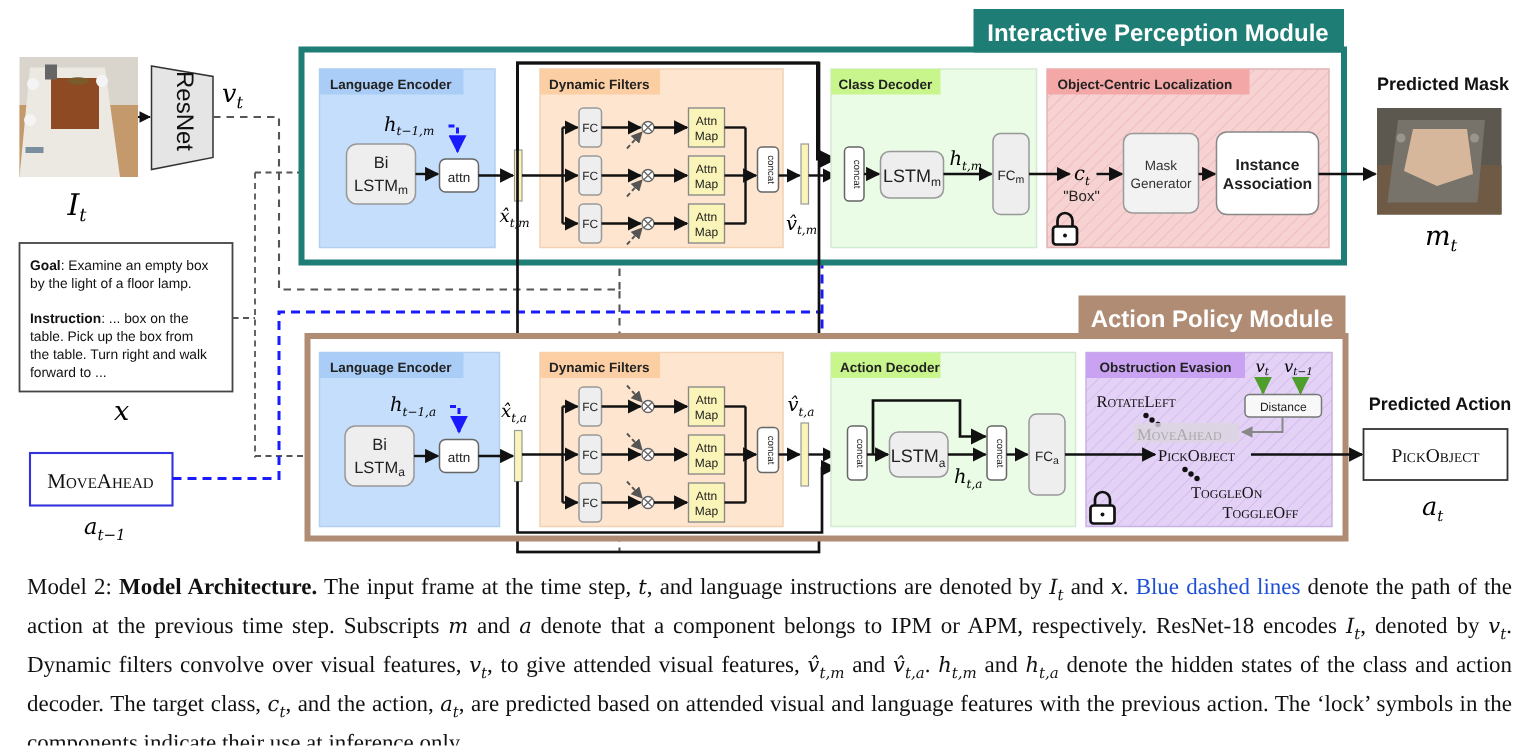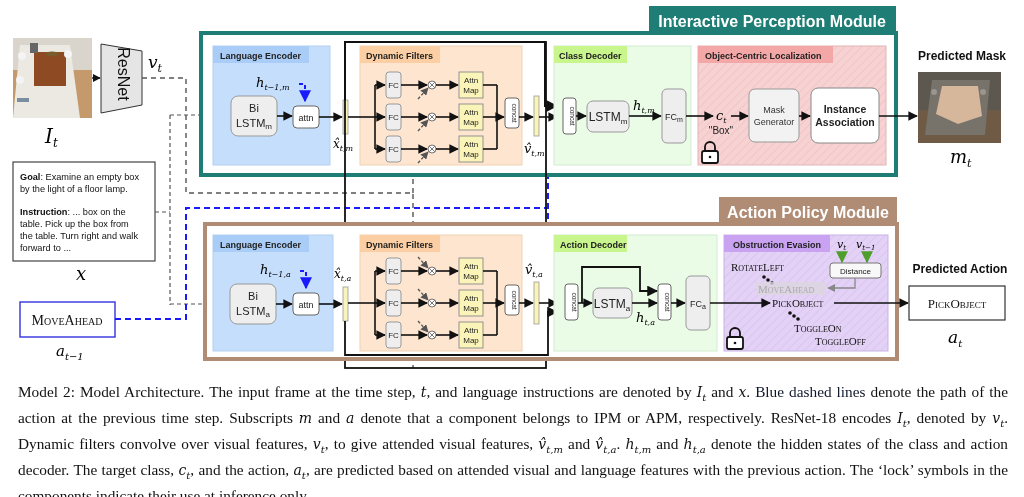--- a/index.html
+++ b/index.html
@@ -6,22 +6,22 @@
   body { width: 1024px; height: 497px; position: relative; overflow: hidden; font-family: "Liberation Sans", sans-serif; }
   #diagram { position: absolute; left: 0; top: 0; }
   .sans { font-family: "Liberation Sans", sans-serif; }
   .serif { font-family: "Liberation Serif", serif; }
   .math { font-family: "DejaVu Serif", serif; font-style: italic; }
   .caption {
     position: absolute; left: 18px; top: 382px; width: 990px;
     font-family: "Liberation Serif", serif; font-size: 15.3px; line-height: 20.2px; color: #111;
     text-align: justify;
   }
-  .caption b { font-weight: normal; }
-  .caption .blue { color: #0f172a; }
+  .caption b { font-weight: bold; }
+  .caption .blue { color: #1d4ed8; }
   .caption i { font-family: "DejaVu Serif", serif; font-style: italic; font-size: 14px; }
   .caption sub { font-size: 10px; }
   .sc { font-variant: small-caps; }
 </style>
 </head>
 <body>
 
 <svg id="diagram" width="1024" height="378" viewBox="0 0 1024 378" xmlns="http://www.w3.org/2000/svg">
   <defs>
     <marker id="arr" viewBox="0 0 10 10" refX="9" refY="5" markerWidth="6" markerHeight="6" orient="auto-start-reverse">

